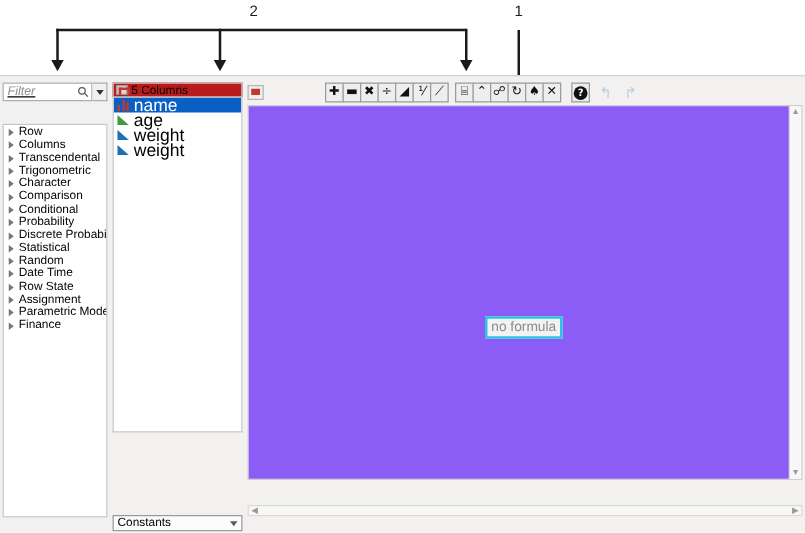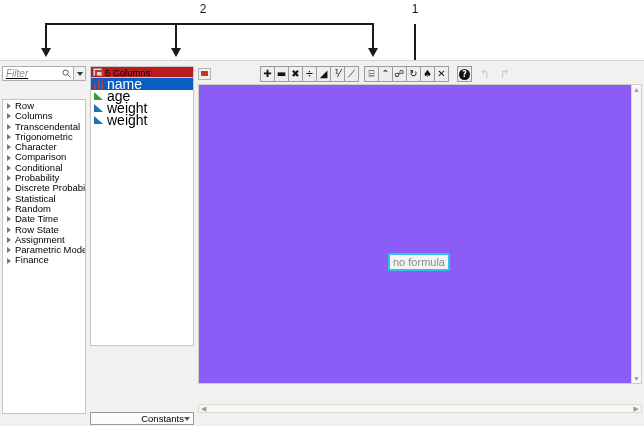--- a/index.html
+++ b/index.html
@@ -118,21 +118,21 @@
     border-top:8px solid transparent;margin-right:4px;flex:none;
   }
 
   
   #const-pane{position:absolute;left:90px;top:351px;width:104px;height:72px;}
   .combo{
     height:13px;background:#fcfcfc;border:1px solid #9a9a9a;
     box-sizing:border-box;display:flex;align-items:center;
     padding-left:3px;font-size:9.5px;line-height:12px;
   }
-  .combo .lbl{flex:1;text-align:right;}
+  .combo .lbl{flex:1;}
   .combo .cv{
     width:0;height:0;border-left:3px solid transparent;
     border-right:3px solid transparent;border-top:4px solid #5a5a5a;
     margin-right:3px;
   }
 
   
   #right-pane{position:absolute;left:198px;top:4px;width:444px;height:336px;}
   #toolbar{
     height:18px;display:flex;align-items:center;

